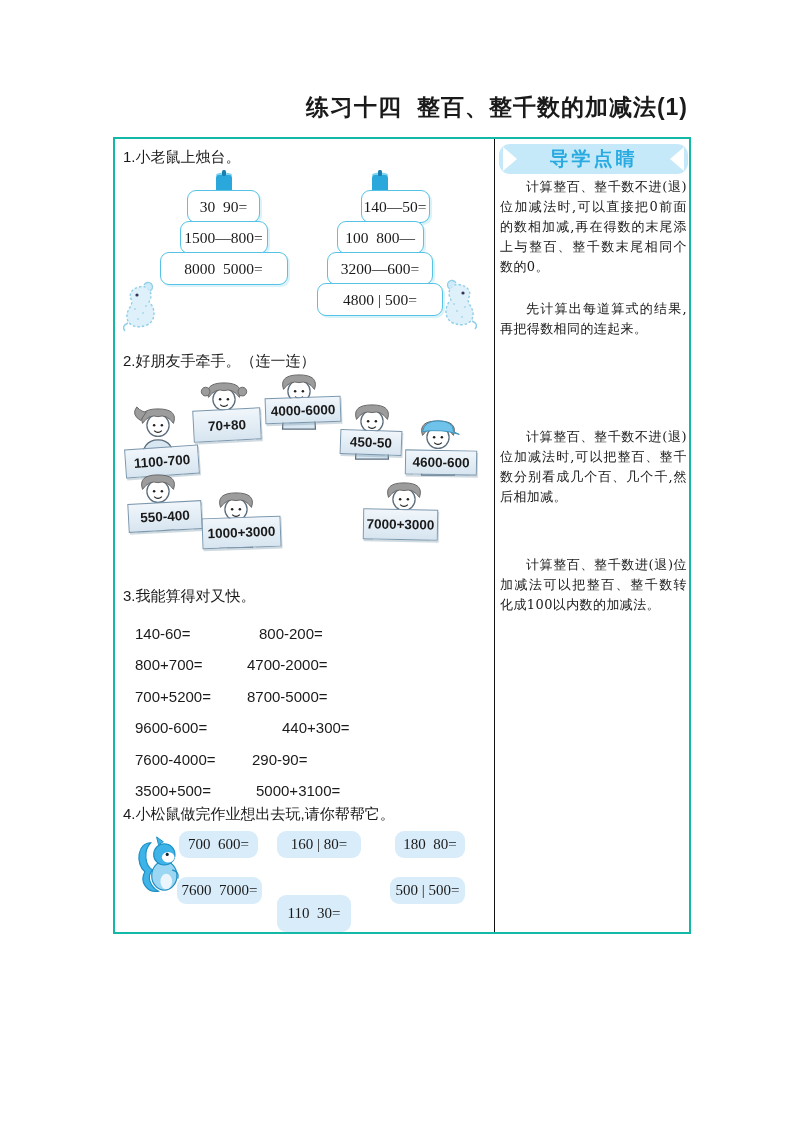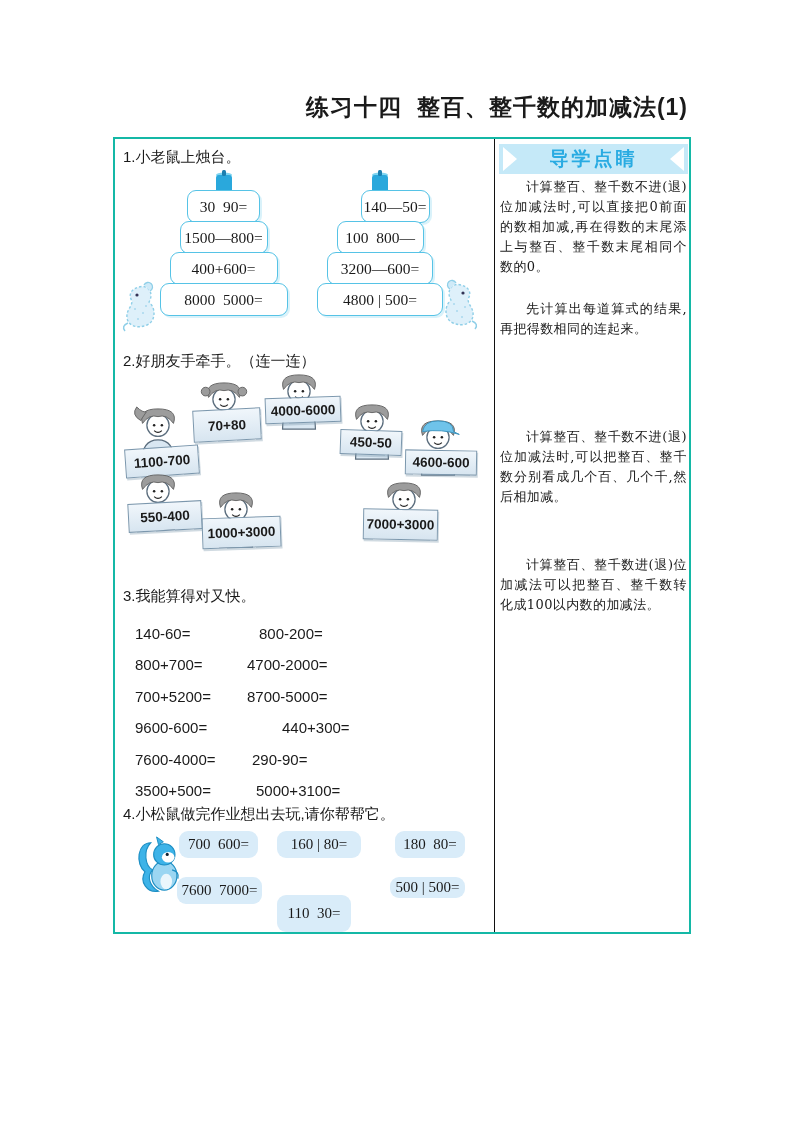--- a/index.html
+++ b/index.html
@@ -22,21 +22,21 @@
   .sign{position:absolute;background:linear-gradient(#f0f6fb,#d7e5f0);border:1.3px solid #7b97ad;
         display:flex;align-items:center;justify-content:center;font-weight:bold;font-size:13.5px;
         box-shadow:1px 2px 0 rgba(120,150,170,.35);}
   
   .expr3{position:absolute;font-size:15px;}
   
   .card{position:absolute;background:#d9ecf9;border-radius:9px;display:flex;align-items:center;
         justify-content:center;font-family:"Liberation Serif",serif;font-size:15px;}
   
   .banner{position:absolute;left:384px;top:5px;width:189px;height:30px;background:#c5e9f8;
-          display:flex;align-items:center;justify-content:center;}
+          display:flex;align-items:center;justify-content:center;border-radius:11px;}
   .banner-text{color:#29abe2;font-weight:bold;font-size:19px;letter-spacing:3px;}
   .chev{position:absolute;top:2px;}
   .para{position:absolute;left:385px;width:187px;font-family:"DejaVu Serif",serif;font-size:13px;
         line-height:20px;text-align:justify;text-indent:2em;letter-spacing:.4px;}
 </style>
 </head>
 <body>
 
 <svg width="0" height="0" style="position:absolute">
   <defs>
@@ -83,21 +83,20 @@
   <div class="frame">
 
     <div class="h" style="left:8px;top:9px;">1.小老鼠上烛台。</div>
 
     <div class="pyramid" style="left:45px;top:31px;width:127px;">
       <svg class="candle" width="20" height="26" viewBox="0 0 20 26">
           <use href="#candle-shape"></use>
         </svg>
       <div class="tier pre" style="width:71px;">30  90=</div>
       <div class="tier pre" style="width:86px;">1500—800=</div>
-      <div class="tier pre" style="width:106px;">400+600=</div>
       <div class="tier pre" style="width:126px;">8000  5000=</div>
     </div>
 
     <div class="pyramid" style="left:202px;top:31px;width:126px;">
       <svg class="candle" width="20" height="26" viewBox="0 0 20 26">
           <use href="#candle-shape"></use>
         </svg>
       <div class="tier pre" style="width:67px;margin-left:30px;">140—50=</div>
       <div class="tier pre" style="width:85px;">100  800—</div>
       <div class="tier pre" style="width:104px;">3200—600=</div>
@@ -176,21 +175,21 @@
 
     <svg class="kid" style="left:20px;top:696px;" width="47" height="62" viewBox="0 0 48 64">
         <use href="#squirrel-shape"></use>
       </svg>
 
     <div class="card pre" style="left:64px;top:692px;width:79px;height:27px;">700  600=</div>
     <div class="card pre" style="left:162px;top:692px;width:84px;height:27px;">160 | 80=</div>
     <div class="card pre" style="left:280px;top:692px;width:70px;height:27px;">180  80=</div>
     <div class="card pre" style="left:62px;top:738px;width:85px;height:27px;">7600  7000=</div>
     <div class="card pre" style="left:162px;top:756px;width:74px;height:37px;">110  30=</div>
-    <div class="card pre" style="left:275px;top:738px;width:75px;height:21px;">500 | 500=</div>
+    <div class="card pre" style="left:275px;top:738px;width:75px;height:27px;">500 | 500=</div>
 
     <div class="divider"></div>
 
     <div class="banner">
       <svg class="chev" style="left:2px;" width="20" height="26" viewBox="0 0 20 26">
         <path d="M2 1 L16 13 L2 25 Z" fill="#fff"></path>
       </svg>
       <span class="banner-text">导学点睛</span>
       <svg class="chev" style="right:2px;" width="20" height="26" viewBox="0 0 20 26">
         <path d="M18 1 L4 13 L18 25 Z" fill="#fff"></path>

